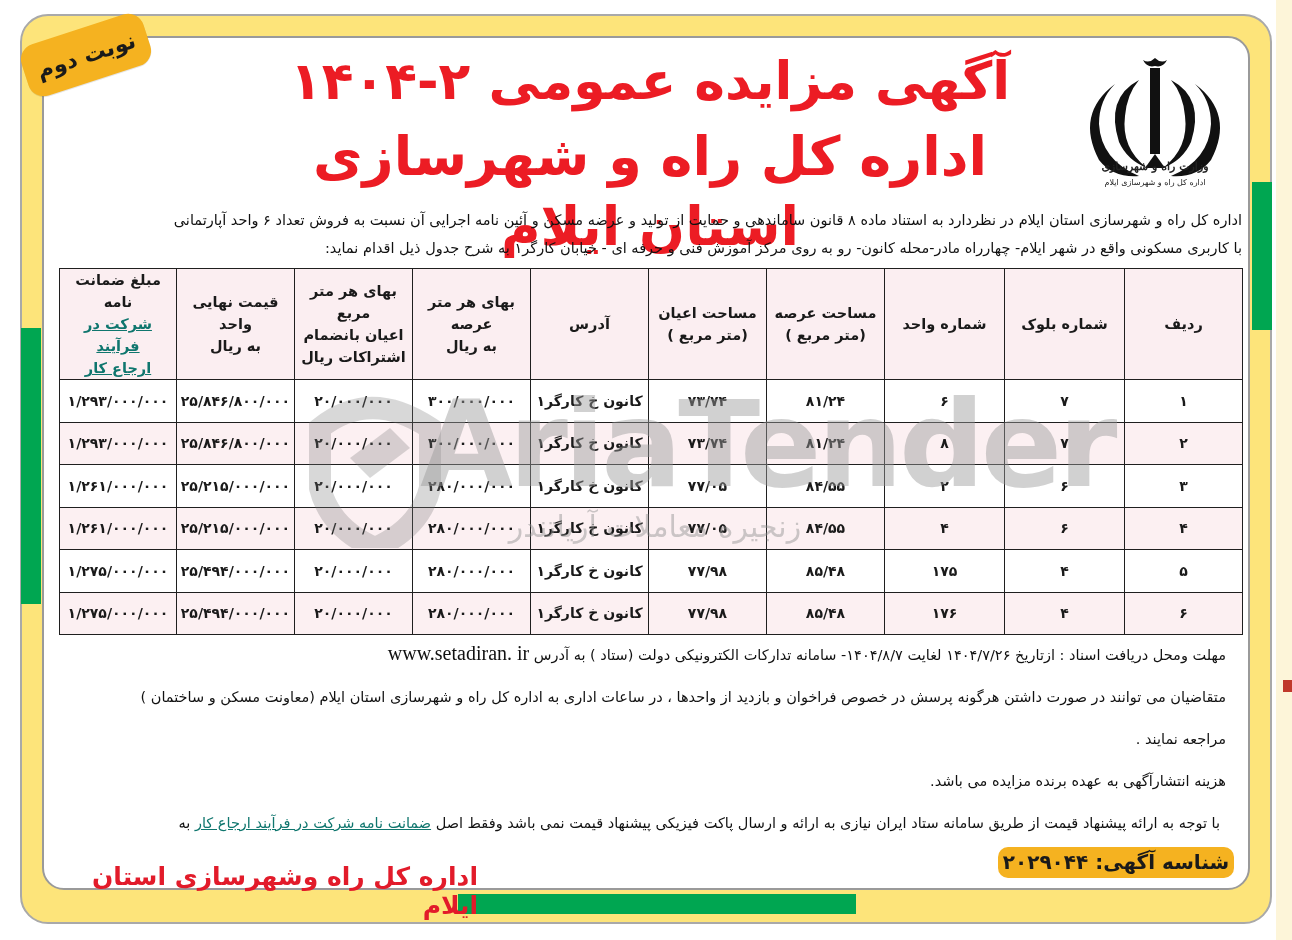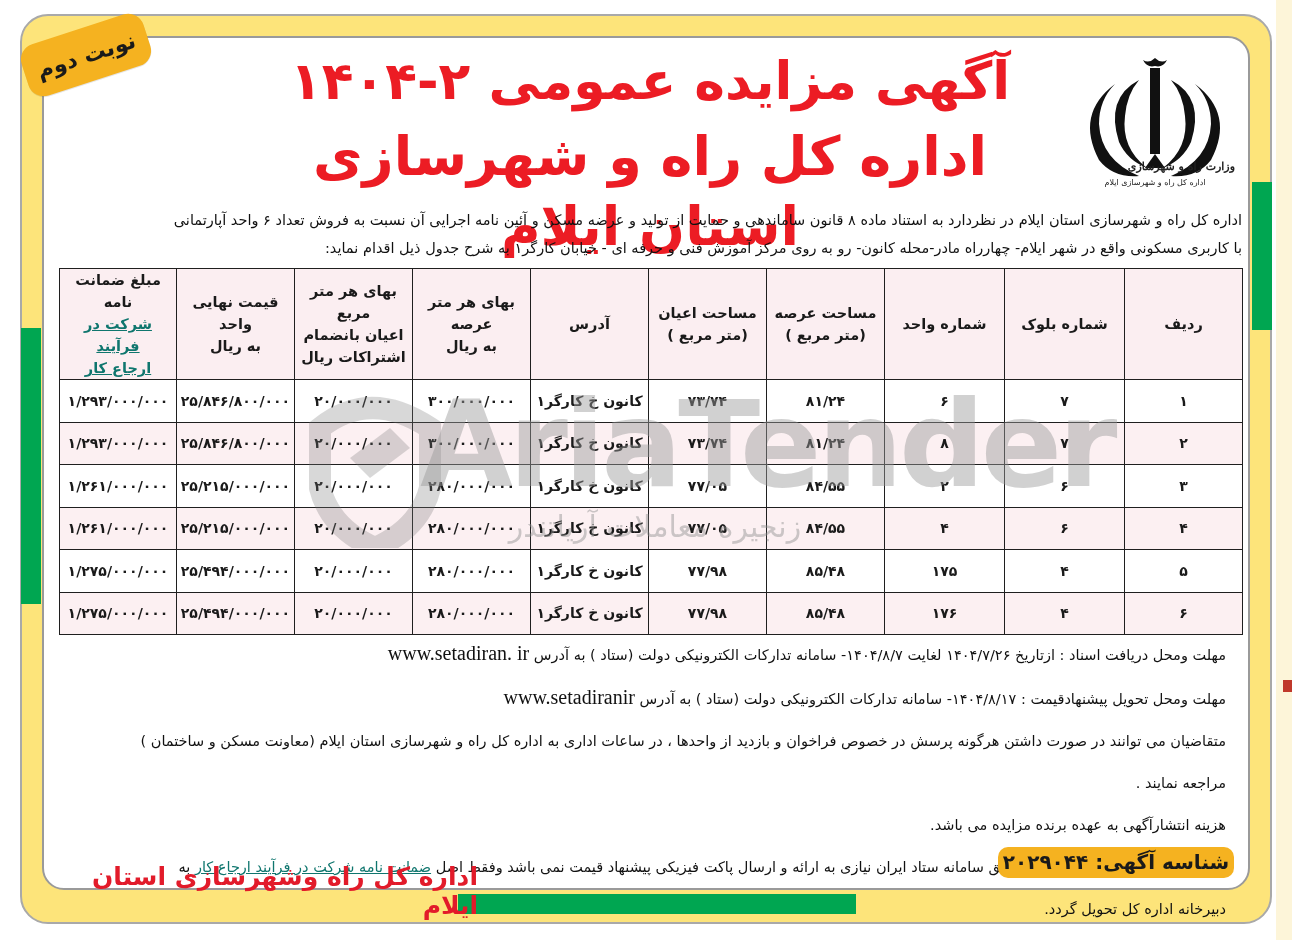--- a/index.html
+++ b/index.html
@@ -47,21 +47,21 @@
   }
   .title1 { top: 50px; font-size: 52px; line-height: 62px; }
   .title2 { top: 122px; font-size: 54px; line-height: 70px; }
 
   
   .emblem { position: absolute; left: 1075px; top: 50px; width: 160px; height: 150px; }
   .emblem-sub1, .emblem-sub2 {
     position: absolute; width: 160px; text-align: center; direction: rtl; color: #222;
     font-family: "DejaVu Serif", serif;
   }
-  .emblem-sub1 { left: 1075px; top: 160px; font-size: 11px; font-weight: bold; text-align: right; }
+  .emblem-sub1 { left: 1075px; top: 160px; font-size: 11px; font-weight: bold; }
   .emblem-sub2 { left: 1075px; top: 178px; font-size: 8px; }
 
   
   .intro {
     position: absolute; left: 50px; top: 206px; width: 1192px; direction: rtl;
     text-align: right; font-size: 14.5px; line-height: 28px; color: #111;
   }
 
   
   .tbl {
@@ -258,21 +258,20 @@
 
 <svg class="wm" viewBox="0 0 700 160">
   <path d="M20 40 q50 -40 110 0 v60 q-10 40 -55 60 q-45 -20 -55 -60z" fill="none" stroke="#777" stroke-width="22"></path>
   <path d="M50 70 l40 -30 l20 20 l-40 30z" fill="#777"></path>
 </svg>
 <div class="wm-text">AriaTender</div>
 <div class="wm-sub">زنجیره معاملات آریاتندر</div>
 
 <div class="notes">
   <p><span>مهلت ومحل دریافت اسناد : ازتاریخ ۱۴۰۴/۷/۲۶ لغایت ۱۴۰۴/۸/۷- سامانه تدارکات الکترونیکی دولت (ستاد ) به آدرس</span> <span class="url">www.setadiran. ir</span></p>
-  <p><span>مهلت ومحل تحویل پیشنهادقیمت : ۱۴۰۴/۸/۱۷- سامانه تدارکات الکترونیکی دولت (ستاد ) به آدرس</span> <span class="url">www.setadiranir</span></p>
   <p>متقاضیان می توانند در صورت داشتن هرگونه پرسش در خصوص فراخوان و بازدید از واحدها ، در ساعات اداری به اداره کل راه و شهرسازی استان ایلام (معاونت مسکن و ساختمان )</p>
   <p>مراجعه نمایند .</p>
   <p>هزینه انتشارآگهی به عهده برنده مزایده می باشد.</p>
   <p class="note-indent"><span>با توجه به ارائه پیشنهاد قیمت از طریق سامانه ستاد ایران نیازی به ارائه و ارسال پاکت فیزیکی پیشنهاد قیمت نمی باشد وفقط اصل</span> <span class="pink-link">ضمانت نامه شرکت در فرآیند ارجاع کار</span> <span>به</span></p>
   <p>دبیرخانه اداره کل تحویل گردد.</p>
 </div>
 
 <div class="footer-org">اداره کل راه وشهرسازی استان ایلام</div>
 <div class="ad-id">
   <span>شناسه آگهی:</span>

